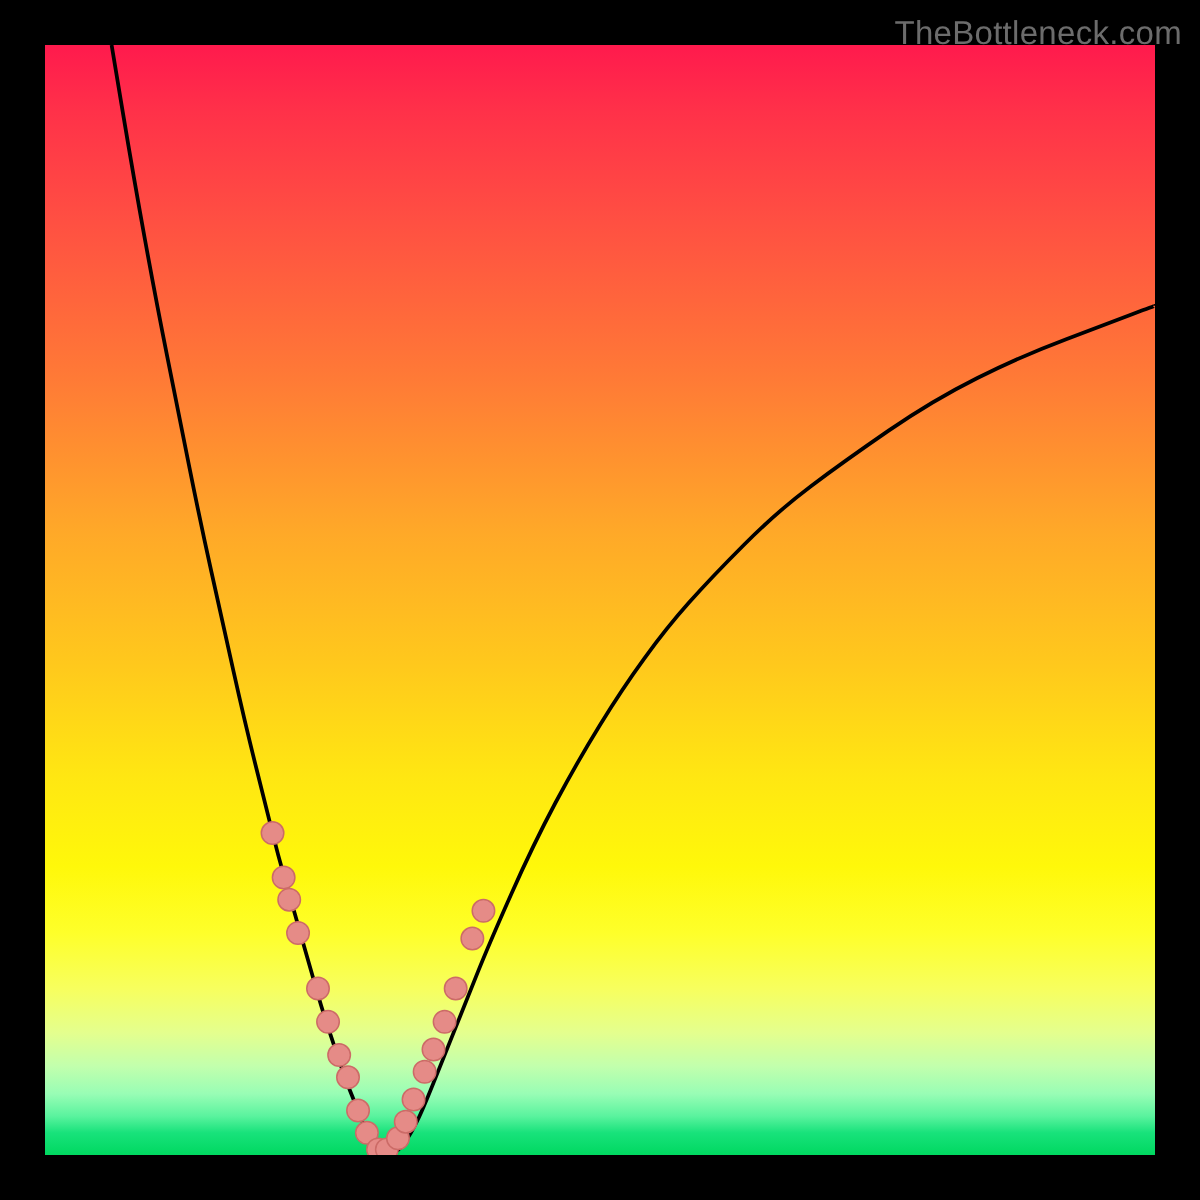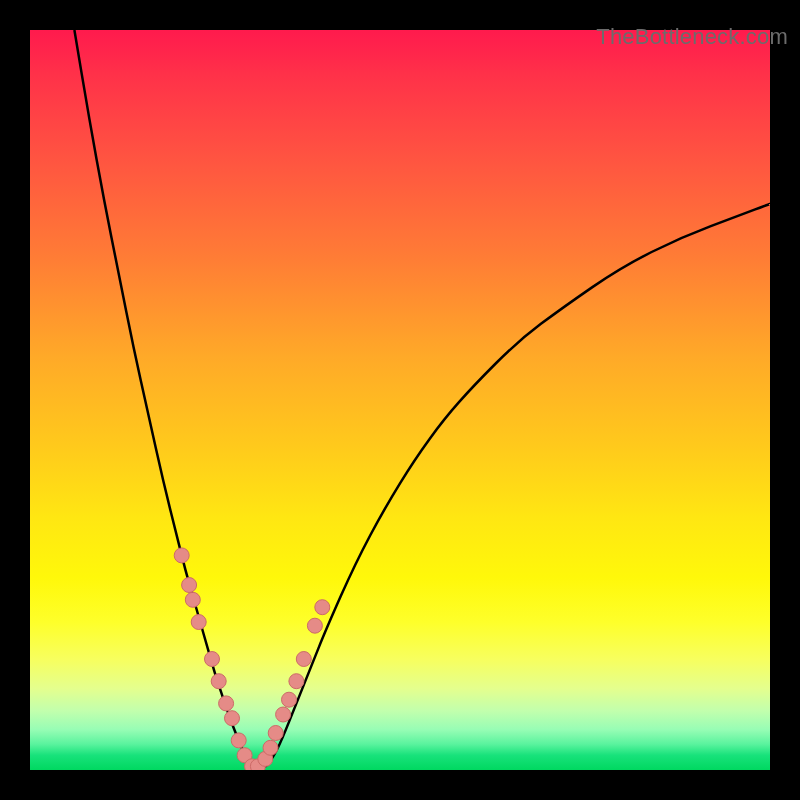--- a/index.html
+++ b/index.html
@@ -44,21 +44,21 @@
       #e4ff8e 89%,
       #c2ffad 92%,
       #98fdb5 94.5%,
       #5af39e 96.5%,
       #18e27b 98%,
       #00d860 100%
     );
   }
   .watermark {
     position: absolute;
-    top: 24px;
+    top: 9px;
     right: 12px;
     color: #6c6c6c;
     font-size: 22px;
     font-weight: 500;
     letter-spacing: 0.2px;
     user-select: none;
   }
   svg {
     position: absolute;
     inset: 0;

